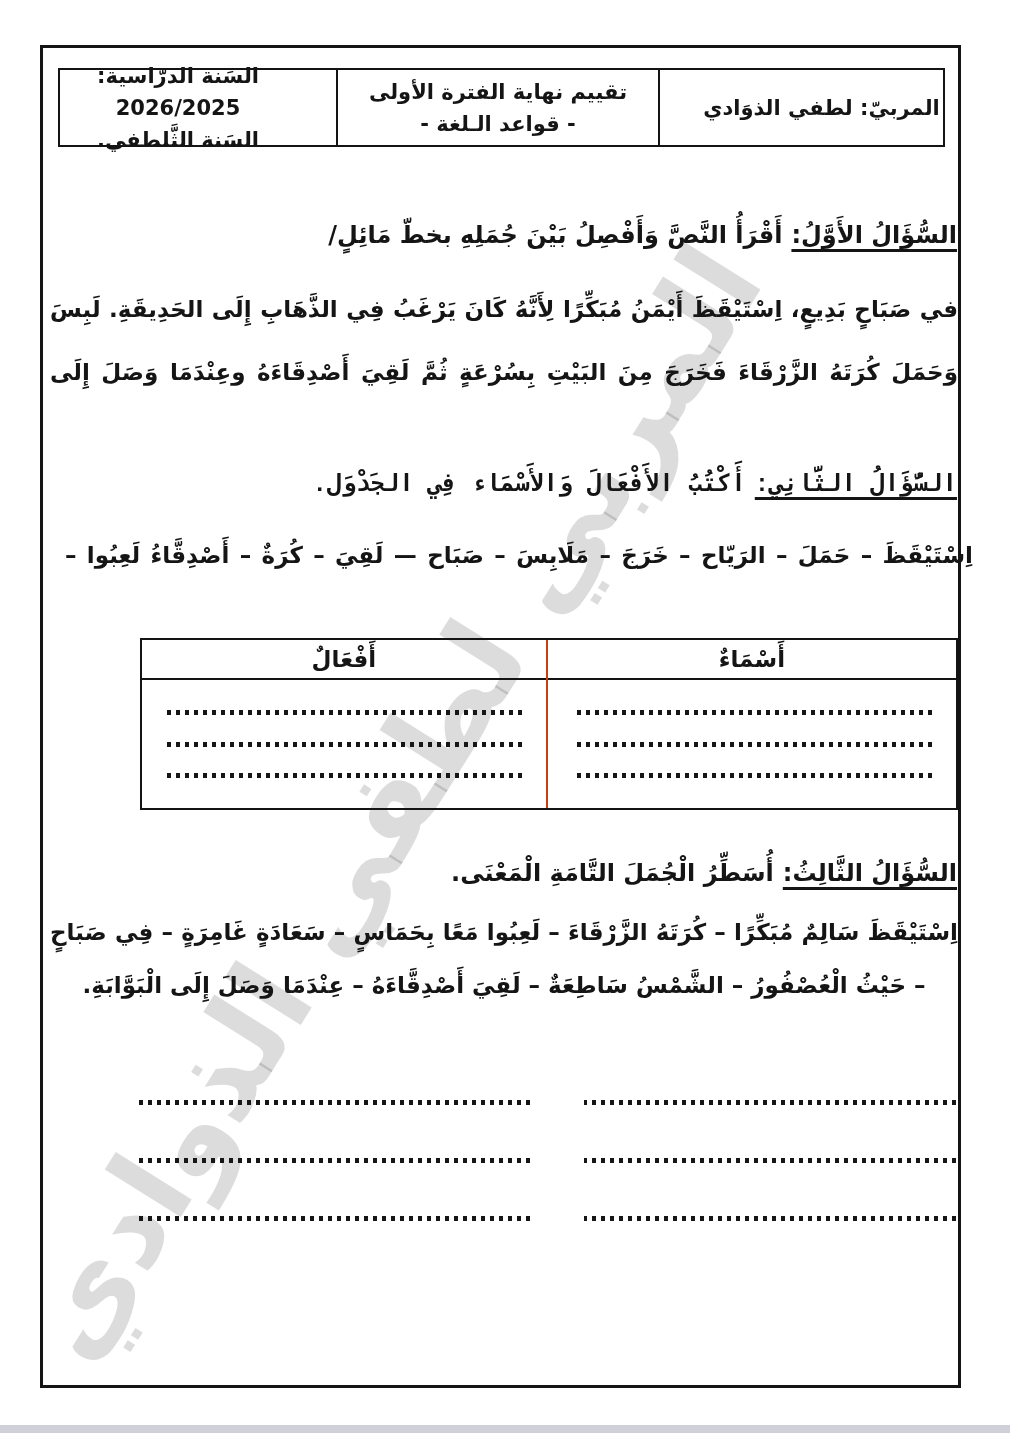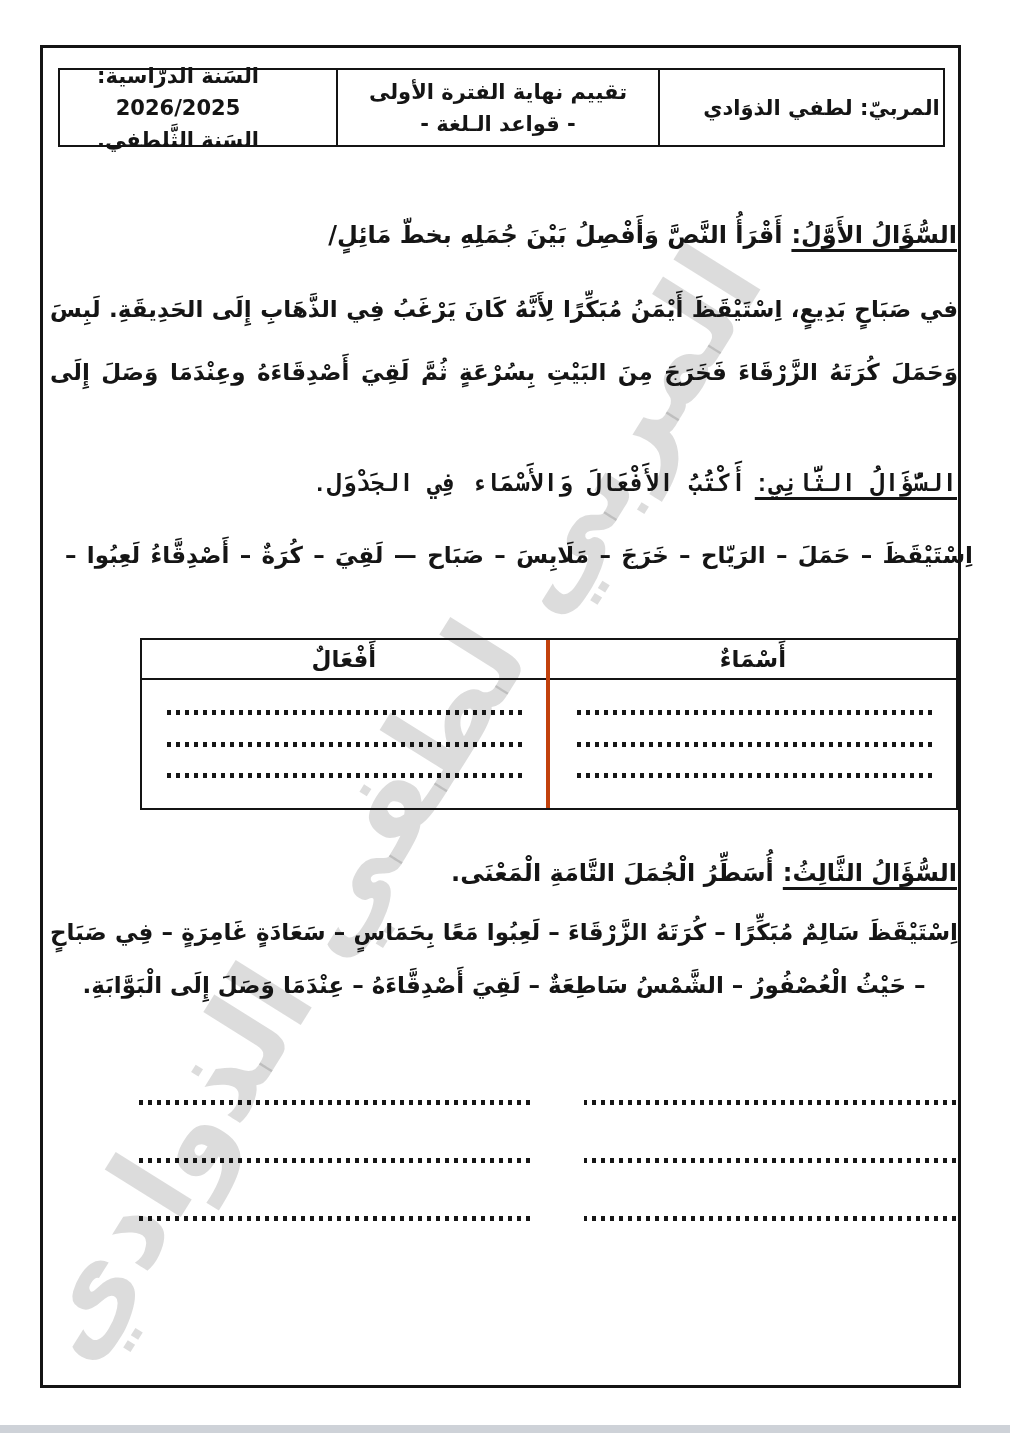--- a/index.html
+++ b/index.html
@@ -50,21 +50,21 @@
   .tline.h53 { height:53px; line-height:53px; }
   .stretch { text-align:justify; text-align-last:justify; }
   .centerline { text-align:center; }
 
   
   .qtable {
     position:absolute; left:140px; top:638px; width:818px; height:172px;
     border:2px solid #141414; box-sizing:border-box; display:flex; direction:rtl;
   }
   .tcol { box-sizing:border-box; display:flex; flex-direction:column; }
-  .tcol-nouns { width:50.4%; border-left:4px solid #c2410c; }
+  .tcol-nouns { width:50.4%; border-left:2px solid #c2410c; }
   .tcol-verbs { flex:1; }
   .th { height:40px; line-height:38px; text-align:center; font-size:23px;
         border-bottom:2px solid #141414; box-sizing:border-box; }
   .tbody-cell { flex:1; display:flex; flex-direction:column; justify-content:space-evenly;
                 padding:4px 24px; }
   .dotline {
     height:5px;
     background-image:repeating-linear-gradient(to left, #161616 0 4px, transparent 4px 9px);
   }
 

